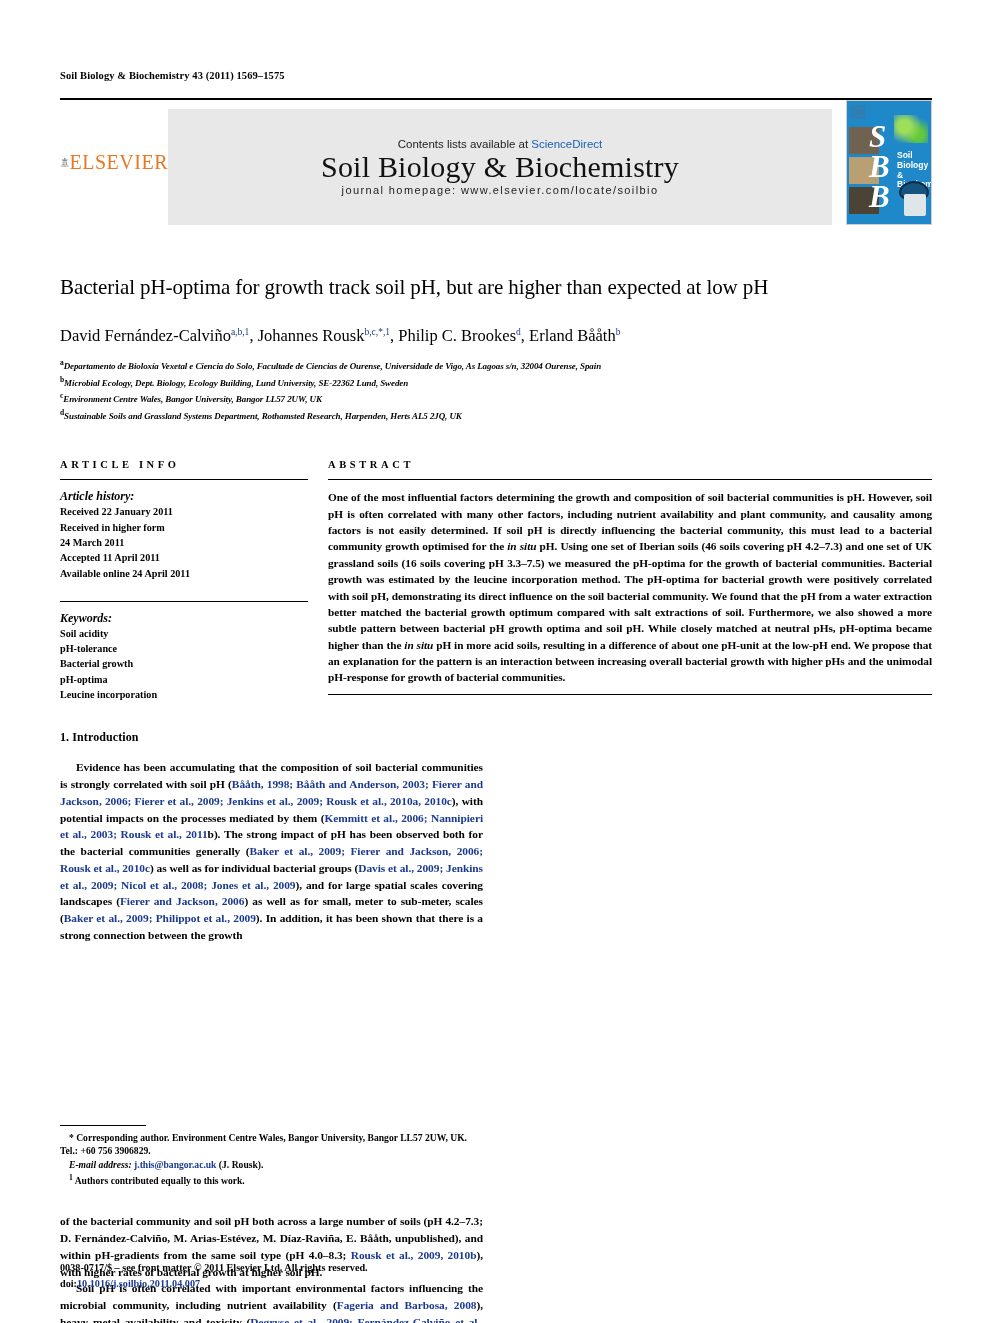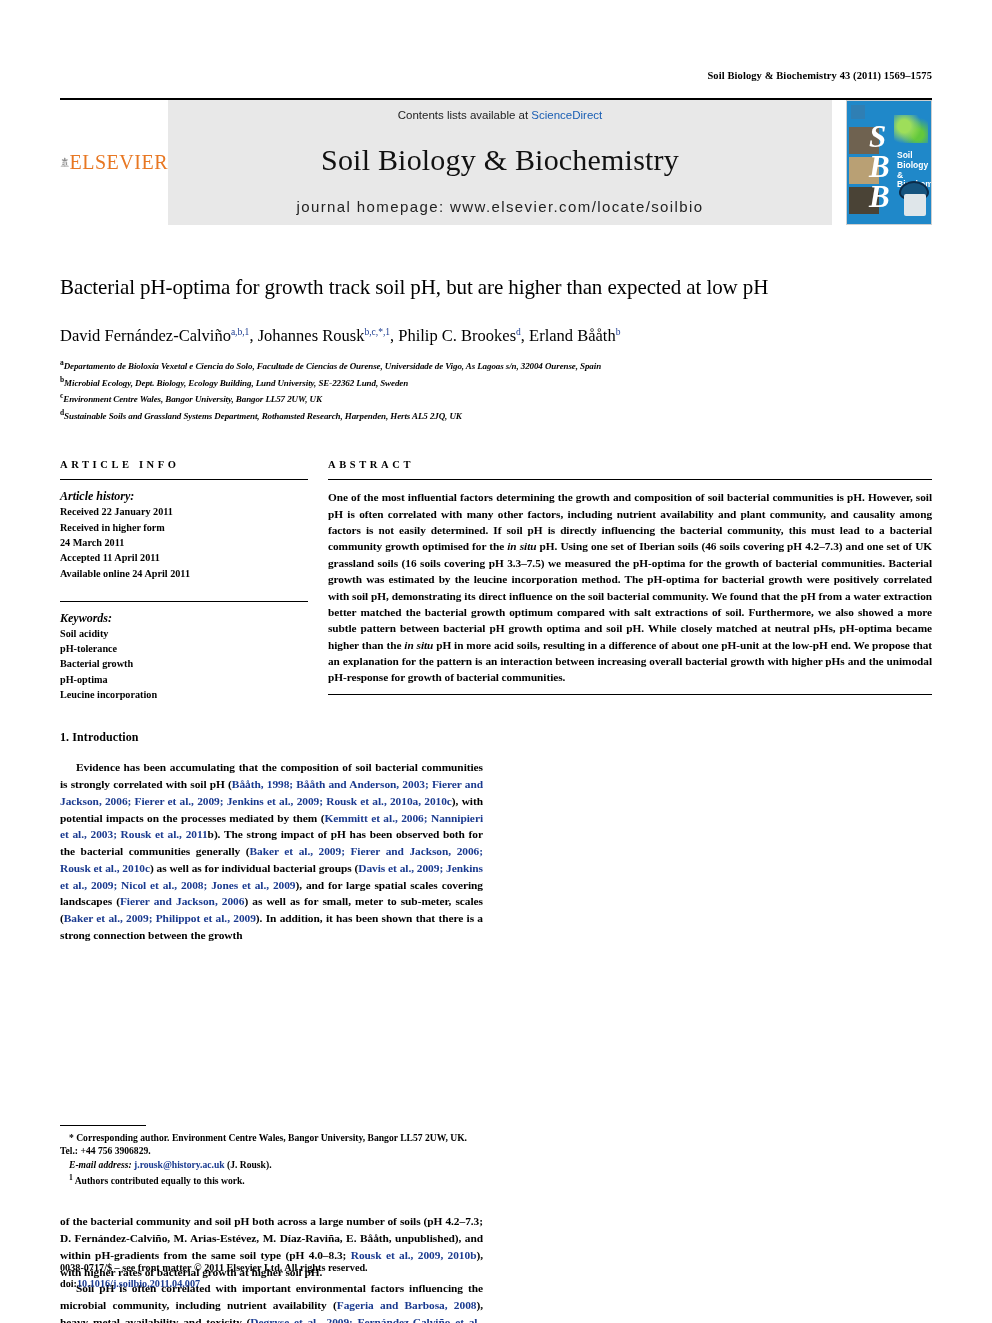--- a/index.html
+++ b/index.html
@@ -9,21 +9,21 @@
     background: #ffffff;
     font-family: "Liberation Serif", "DejaVu Serif", serif;
     color: #000;
     position: relative;
     overflow: hidden;
   }
   .page { position:relative; width:992px; height:1323px; padding: 0 60px; }
 
   
   .runhead {
-    text-align:right;
+    text-align:left;
     font-size: 10.5px;
     font-weight: bold;
     letter-spacing: .1px;
     padding-top: 70px;
     color:#000;
   }
 
   
   .masthead-rule {
     border-top: 2.5px solid #000;
@@ -51,39 +51,40 @@
     letter-spacing: .5px;
     color:#E87722;
     line-height:1;
     margin-top:1px;
   }
   .journal-band {
     flex:1 1 auto;
     background:#e8e8e8;
     display:flex;
     flex-direction:column;
-    justify-content:space-between;
+    justify-content:center;
     align-items:center;
     padding: 9px 0 10px 0;
+    margin-top: 9px;
   }
   .contents-line {
     font-family:"Liberation Sans", sans-serif;
     font-size: 11.5px;
     color:#222;
   }
   .sd-link { color:#1a5fb4; }
   .journal-title {
     font-family:"Liberation Serif", serif;
     font-size: 30px;
     color:#111;
     letter-spacing:.2px;
   }
   .homepage-line {
     font-family:"Liberation Sans", sans-serif;
-    font-size: 15px;
+    font-size: 11px;
     letter-spacing: 1.4px;
     color:#222;
   }
   .cover {
     width: 86px;
     flex: 0 0 86px;
     margin-left: 14px;
     background:#1f88c9;
     position:relative;
     border:1px solid #cfcfcf;
@@ -316,22 +317,22 @@
   </div>
 
   <div class="body-cols">
 
     <div class="bcol" style="min-height:458px;">
       <div class="h1">1. Introduction</div>
       <p class="para">Evidence has been accumulating that the composition of soil bacterial communities is strongly correlated with soil pH (<span class="ref">Bååth, 1998; Bååth and Anderson, 2003; Fierer and Jackson, 2006; Fierer et al., 2009; Jenkins et al., 2009; Rousk et al., 2010a, 2010c</span>), with potential impacts on the processes mediated by them (<span class="ref">Kemmitt et al., 2006; Nannipieri et al., 2003; Rousk et al., 2011</span>b). The strong impact of pH has been observed both for the bacterial communities generally (<span class="ref">Baker et al., 2009; Fierer and Jackson, 2006; Rousk et al., 2010c</span>) as well as for individual bacterial groups (<span class="ref">Davis et al., 2009; Jenkins et al., 2009; Nicol et al., 2008; Jones et al., 2009</span>), and for large spatial scales covering landscapes (<span class="ref">Fierer and Jackson, 2006</span>) as well as for small, meter to sub-meter, scales (<span class="ref">Baker et al., 2009; Philippot et al., 2009</span>). In addition, it has been shown that there is a strong connection between the growth</p>
 
       <div class="footnotes">
         <div class="fn-rule"></div>
-        <div class="fn">* Corresponding author. Environment Centre Wales, Bangor University, Bangor LL57 2UW, UK. Tel.: +44 756 3906829.</div>
-        <div class="fn"><i>E-mail address:</i> <span class="mail">j.rousk@history.ac.uk</span> (J. Rousk).</div>
+        <div class="fn">* Corresponding author. Environment Centre Wales, Bangor University, Bangor LL57 2UW, UK. Tel.: +60 756 3906829.</div>
+        <div class="fn"><i>E-mail address:</i> <span class="mail">j.this@bangor.ac.uk</span> (J. Rousk).</div>
         <div class="fn"><sup>1</sup> Authors contributed equally to this work.</div>
       </div>
     </div>
 
     <div class="bcol">
       <p class="para" style="text-indent:0">of the bacterial community and soil pH both across a large number of soils (pH 4.2–7.3; D. Fernández-Calviño, M. Arias-Estévez, M. Díaz-Raviña, E. Bååth, unpublished), and within pH-gradients from the same soil type (pH 4.0–8.3; <span class="ref">Rousk et al., 2009, 2010b</span>), with higher rates of bacterial growth at higher soil pH.</p>
       <p class="para">Soil pH is often correlated with important environmental factors influencing the microbial community, including nutrient availability (<span class="ref">Fageria and Barbosa, 2008</span>), heavy metal availability and toxicity (<span class="ref">Degryse et al., 2009; Fernández-Calviño et al., 2009</span>) and plant community structure (<span class="ref">Robson, 1989</span>). These correlations between soil pH and other factors often make it difficult to determine if the community structure is controlled specifically by pH. However, if soil pH is directly influencing the bacterial community, the soil pH should exert a strong selective pressure on the bacterial community growth, optimising it for the actual pH level in the soil. If soil pH has an indirect influence on the bacterial community, there is no reason to expect a strong connection between soil pH and the bacterial community pH-optimum for growth (pH<sub>opt</sub>). A first assessment of these predictions was the investigation of pH<sub>opt</sub> for community growth of bacteria extracted from soils of different pH (<span class="ref">Bååth, 1996</span>). The pH<sub>opt</sub> was close to the <i>in situ</i> soil pH levels, validating a direct pH-effect. Additionally, bacterial community</p>
     </div>
   </div>
 

